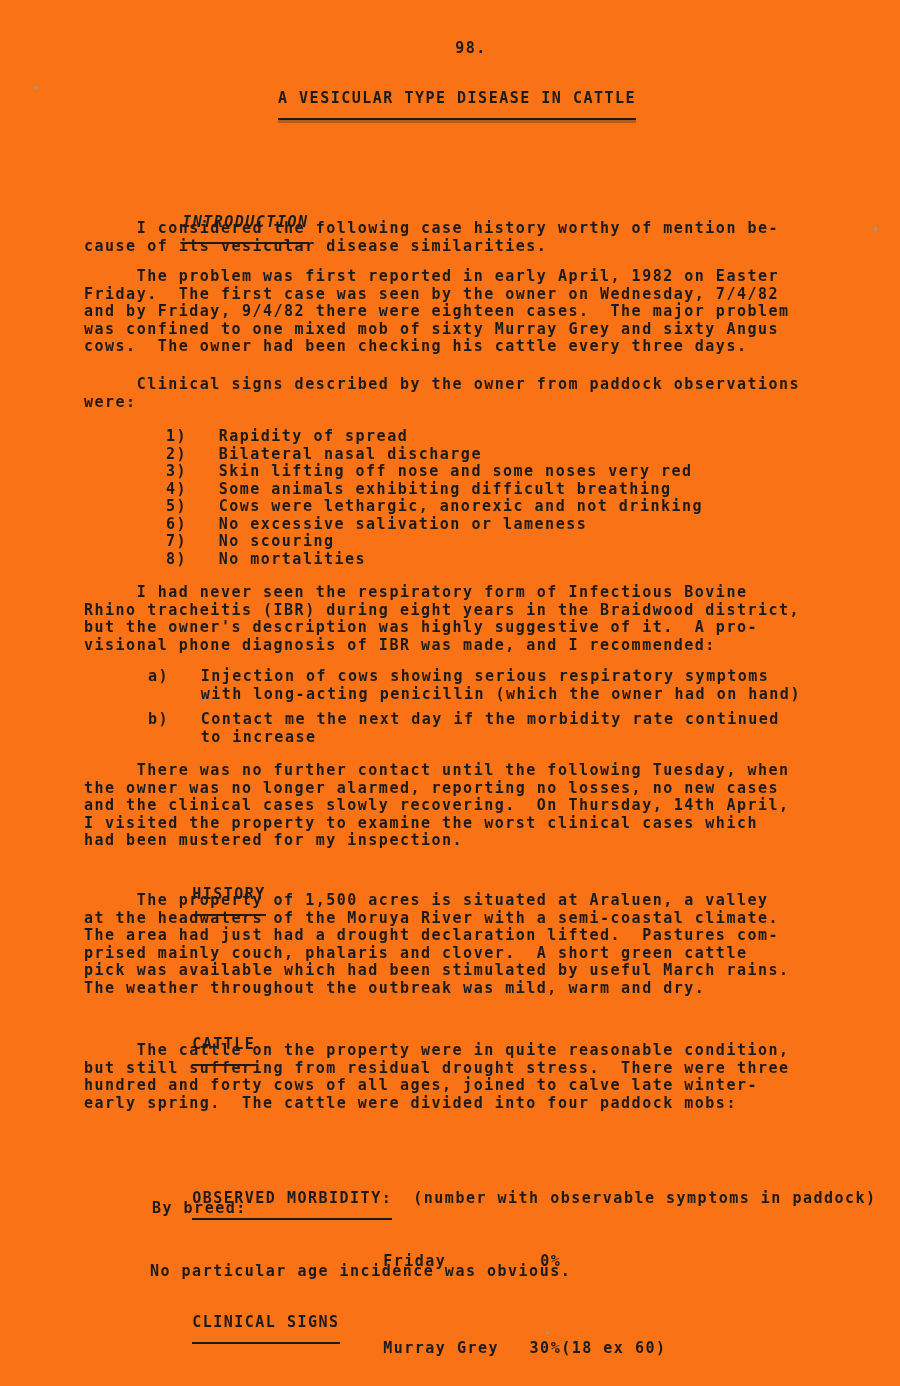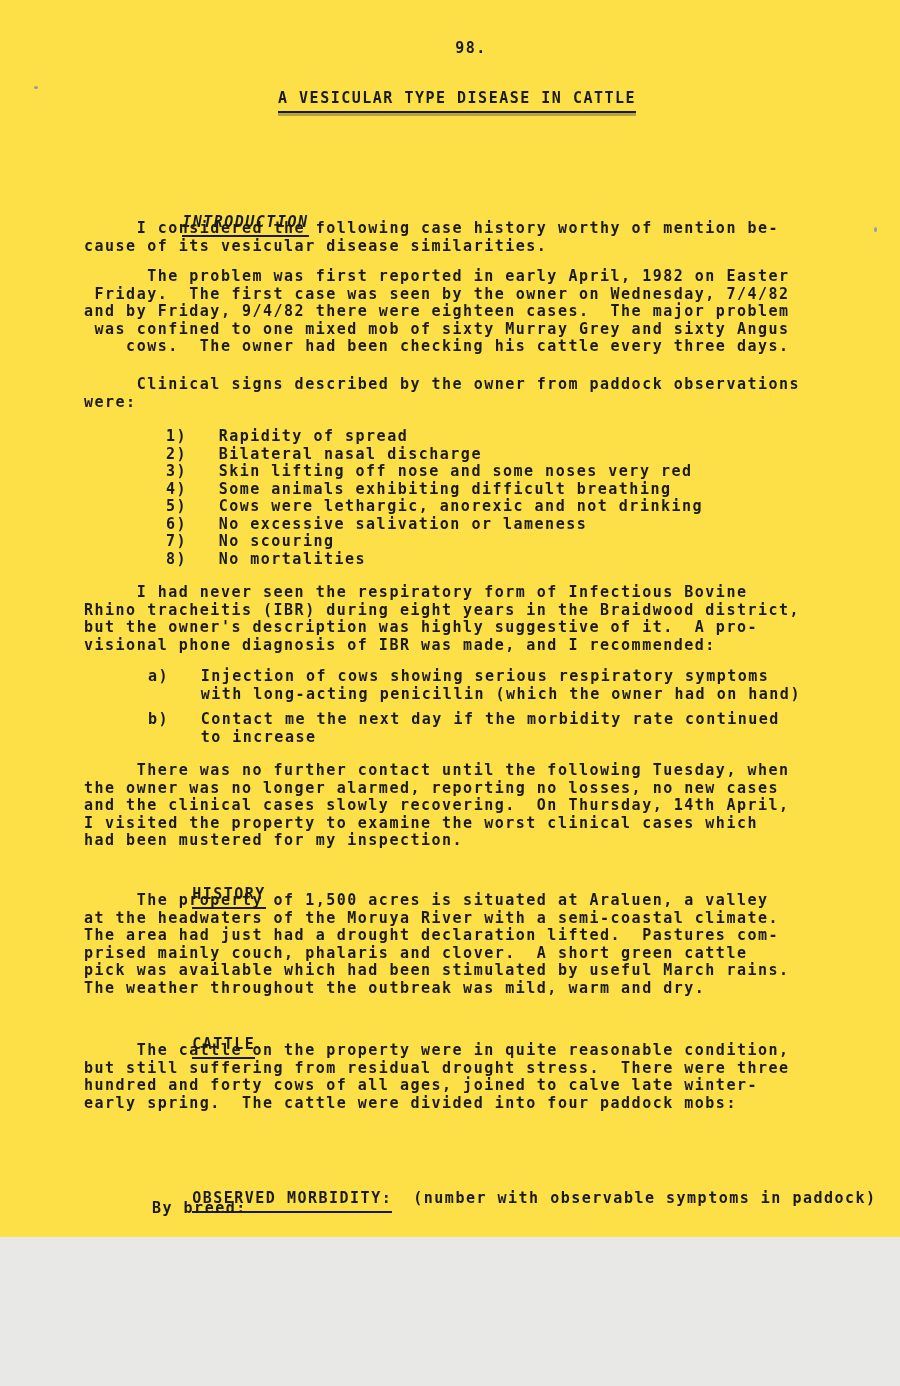--- a/index.html
+++ b/index.html
@@ -1,31 +1,31 @@
 <!DOCTYPE html>
 <html><head>
 <meta charset="utf-8">
 <style>
   html,body{margin:0;padding:0;background:#e8e8e6;}
   .page{
     position:relative;
-    width:900px;height:1237px;
+    width:900px;height:1386px;
     margin:0 auto;
-    background:#fde047;
+    background:#f97316;
     color:#1b1b1b;
     font-family:"DejaVu Sans Mono","Liberation Mono",monospace;
     font-weight:700;
     font-size:15px;
     letter-spacing:1.5px;
     line-height:17.5px;
     overflow:hidden;
   }
   .tb{position:absolute;white-space:pre;}
   .centered{left:0;width:900px;text-align:center;}
-  .u{border-bottom:2px solid #1b1b1b;padding-bottom:4px;display:inline-block;}
+  .u{border-bottom:2px solid #1b1b1b;padding-bottom:11px;display:inline-block;}
   .ghost{box-shadow:0 3px 0 rgba(50,50,50,0.35);}
   .mrow{white-space:pre;}
   .breed{display:inline-block;width:142px;}
   .pct{display:inline-block;width:36px;text-align:right;}
   .det{display:inline-block;}
   .speck{position:absolute;background:#9a9a96;border-radius:50%;}
 </style>
 </head>
 <body>
 
@@ -40,21 +40,21 @@
   </div>
 
 
   <div class="tb" style="top:196px;left:140px;font-style:italic;">
     <span class="u">INTRODUCTION</span>
   </div>
 
   <div class="tb" style="top:220px;left:84px;">     I considered the following case history worthy of mention be-
 cause of its vesicular disease similarities.</div>
 
-  <div class="tb" style="top:268px;left:84px;text-align:right;">     The problem was first reported in early April, 1982 on Easter
+  <div class="tb" style="top:268px;left:84px;">     The problem was first reported in early April, 1982 on Easter
 Friday.  The first case was seen by the owner on Wednesday, 7/4/82
 and by Friday, 9/4/82 there were eighteen cases.  The major problem
 was confined to one mixed mob of sixty Murray Grey and sixty Angus
 cows.  The owner had been checking his cattle every three days.</div>
 
   <div class="tb" style="top:376px;left:84px;">     Clinical signs described by the owner from paddock observations
 were:</div>
 
   <div class="tb" style="top:428px;left:166px;">1)   Rapidity of spread
 2)   Bilateral nasal discharge

